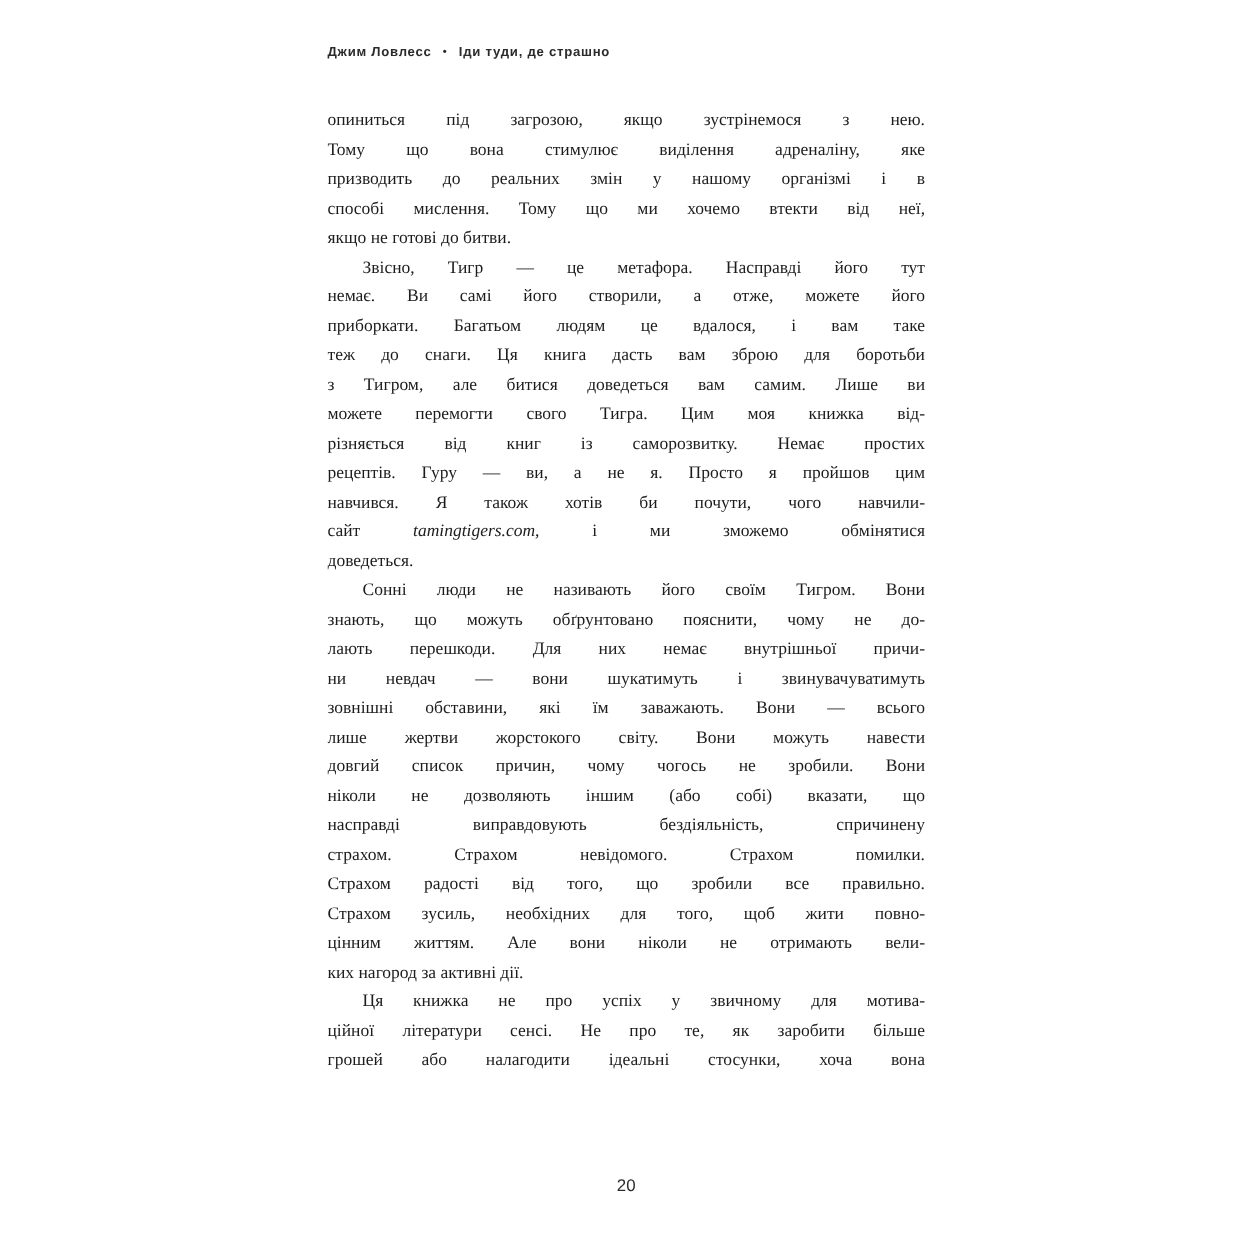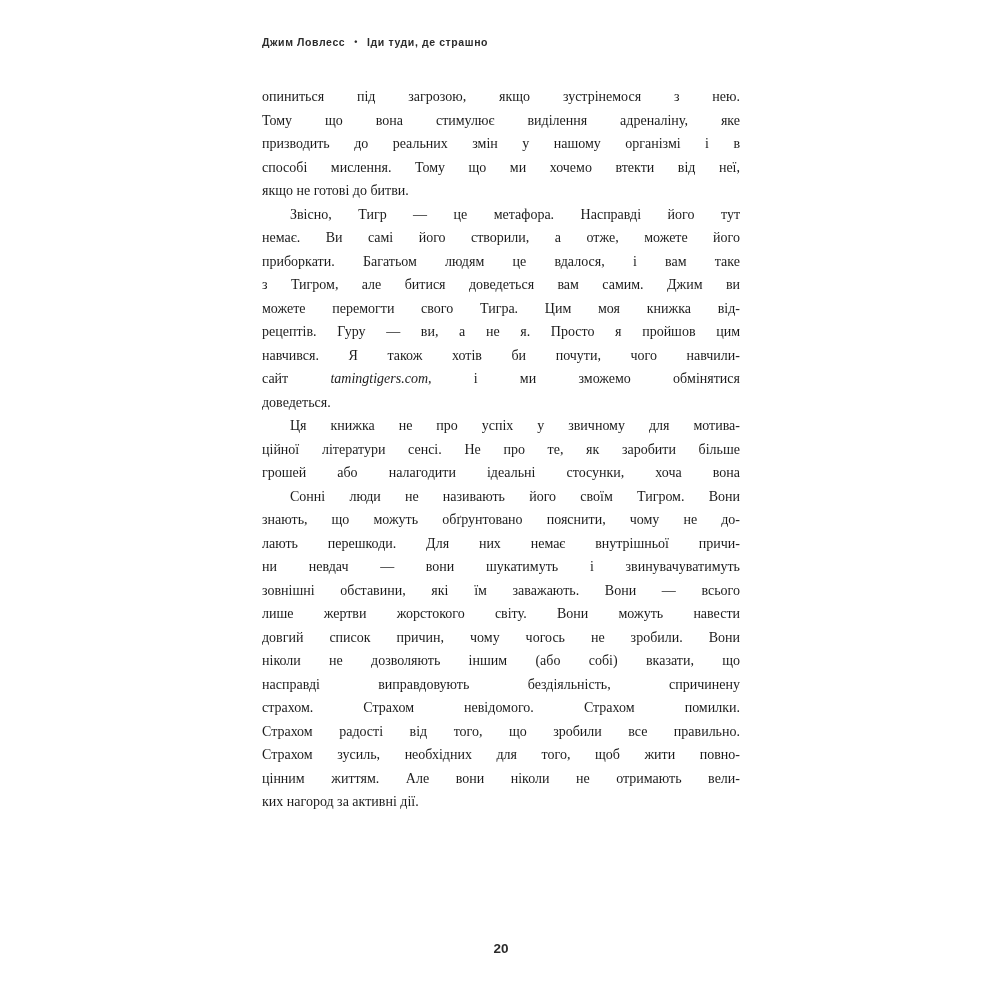--- a/index.html
+++ b/index.html
@@ -39,21 +39,21 @@
     text-align:justify;
     text-justify:inter-word;
   }
   .line.j{ text-align-last:justify; }
   .line.ind{ text-indent:28px; }
   .it{ font-style:italic; }
   .page-footer{
     position:absolute;top:941px;left:262px;width:478px;
     text-align:center;
     font-family:"Liberation Sans", sans-serif;
-    font-weight:bold;
+    font-weight:normal;
     font-size:13.5px;
     color:#2b2b2b;
   }
 </style>
 </head>
 <body>
 
 <div class="page">
 
   <div class="running-header">
@@ -65,47 +65,49 @@
         <div class="line j"><span>опиниться під загрозою, якщо зустрінемося з нею.</span></div>
         <div class="line j"><span>Тому що вона стимулює виділення адреналіну, яке</span></div>
         <div class="line j"><span>призводить до реальних змін у нашому організмі і в</span></div>
         <div class="line j"><span>способі мислення. Тому що ми хочемо втекти від неї,</span></div>
         <div class="line"><span>якщо не готові до битви.</span></div>
       </div>
       <div class="para">
         <div class="line j ind"><span>Звісно, Тигр — це метафора. Насправді його тут</span></div>
         <div class="line j"><span>немає. Ви самі його створили, а отже, можете його</span></div>
         <div class="line j"><span>приборкати. Багатьом людям це вдалося, і вам таке</span></div>
-        <div class="line j"><span>з Тигром, але битися доведеться вам самим. Джим ви</span></div>
+        <div class="line j"><span>теж до снаги. Ця книга дасть вам зброю для боротьби</span></div>
+        <div class="line j"><span>з Тигром, але битися доведеться вам самим. Лише ви</span></div>
         <div class="line j"><span>можете перемогти свого Тигра. Цим моя книжка від-</span></div>
+        <div class="line j"><span>різняється від книг із саморозвитку. Немає простих</span></div>
         <div class="line j"><span>рецептів. Гуру — ви, а не я. Просто я пройшов цим</span></div>
         <div class="line j"><span>навчився. Я також хотів би почути, чого навчили-</span></div>
         <div class="line j"><span>сайт </span><span class="it">tamingtigers.com</span><span>, і ми зможемо обмінятися</span></div>
         <div class="line"><span>доведеться.</span></div>
-      </div>
-      <div class="para">
-        <div class="line j ind"><span>Ця книжка не про успіх у звичному для мотива-</span></div>
-        <div class="line j"><span>ційної літератури сенсі. Не про те, як заробити більше</span></div>
-        <div class="line j"><span>грошей або налагодити ідеальні стосунки, хоча вона</span></div>
       </div>
       <div class="para">
         <div class="line j ind"><span>Сонні люди не називають його своїм Тигром. Вони</span></div>
         <div class="line j"><span>знають, що можуть обґрунтовано пояснити, чому не до-</span></div>
         <div class="line j"><span>лають перешкоди. Для них немає внутрішньої причи-</span></div>
         <div class="line j"><span>ни невдач — вони шукатимуть і звинувачуватимуть</span></div>
         <div class="line j"><span>зовнішні обставини, які їм заважають. Вони — всього</span></div>
         <div class="line j"><span>лише жертви жорстокого світу. Вони можуть навести</span></div>
         <div class="line j"><span>довгий список причин, чому чогось не зробили. Вони</span></div>
         <div class="line j"><span>ніколи не дозволяють іншим (або собі) вказати, що</span></div>
         <div class="line j"><span>насправді виправдовують бездіяльність, спричинену</span></div>
         <div class="line j"><span>страхом. Страхом невідомого. Страхом помилки.</span></div>
         <div class="line j"><span>Страхом радості від того, що зробили все правильно.</span></div>
         <div class="line j"><span>Страхом зусиль, необхідних для того, щоб жити повно-</span></div>
         <div class="line j"><span>цінним життям. Але вони ніколи не отримають вели-</span></div>
         <div class="line"><span>ких нагород за активні дії.</span></div>
       </div>
+      <div class="para">
+        <div class="line j ind"><span>Ця книжка не про успіх у звичному для мотива-</span></div>
+        <div class="line j"><span>ційної літератури сенсі. Не про те, як заробити більше</span></div>
+        <div class="line j"><span>грошей або налагодити ідеальні стосунки, хоча вона</span></div>
+      </div>
     </div>
 
   <div class="page-footer">
     <span>20</span>
   </div>
 
 </div>
 
 </body></html>

